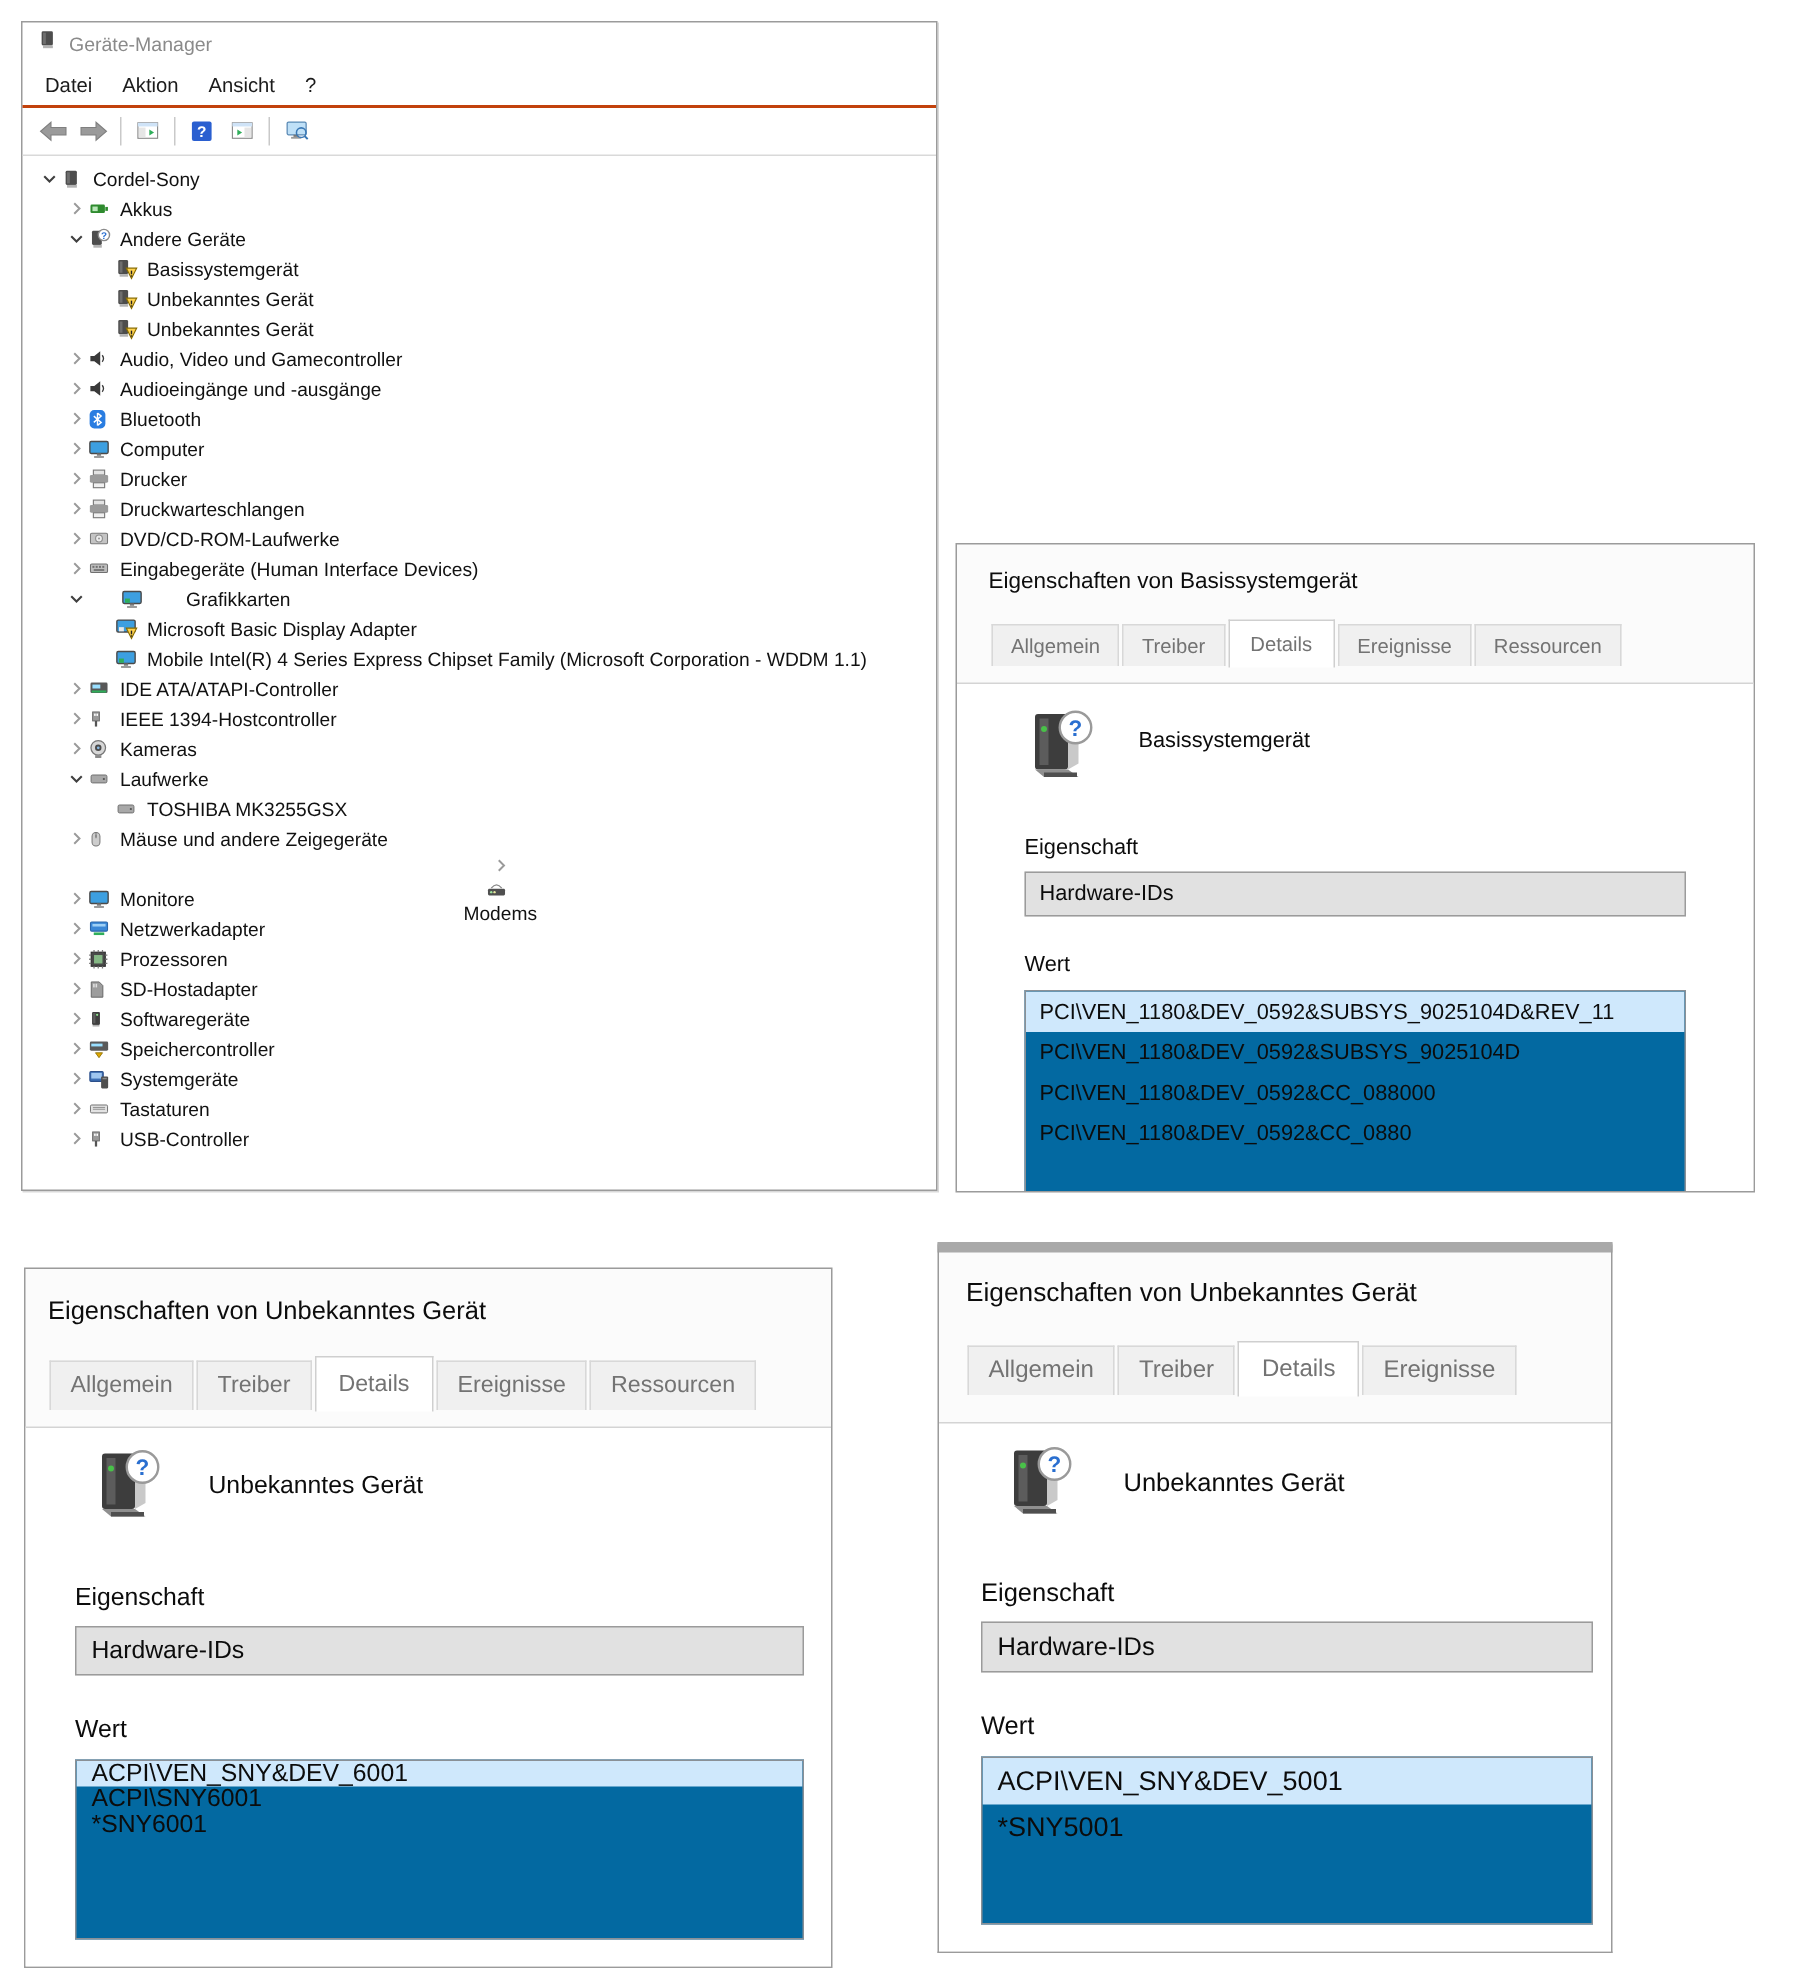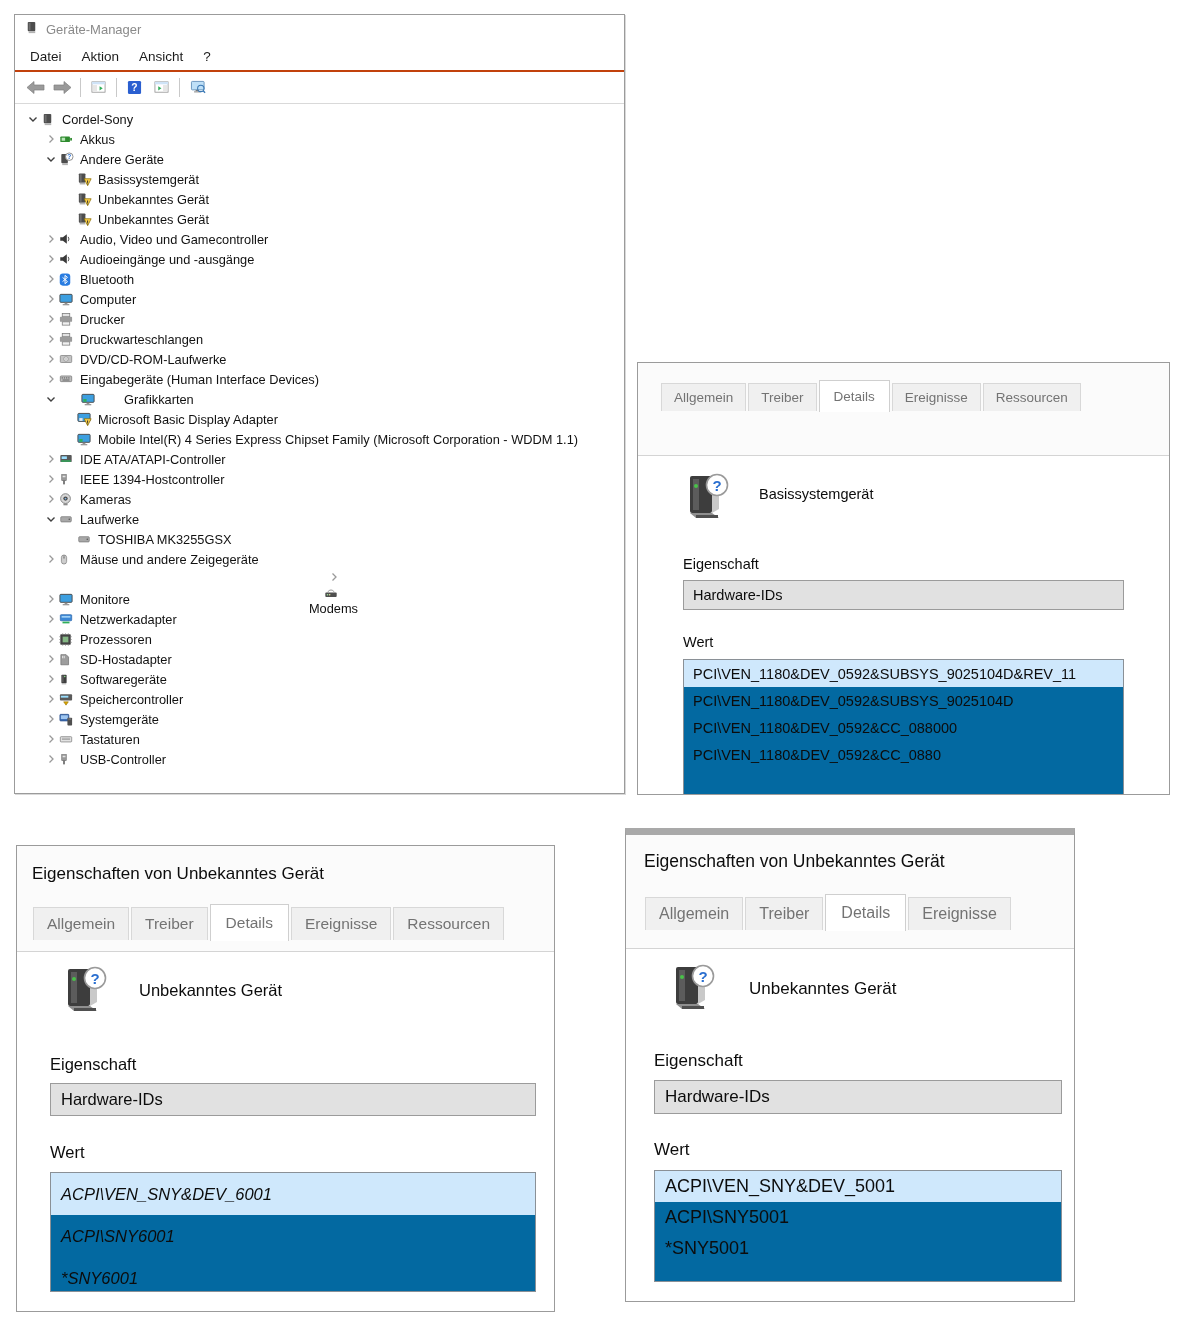--- a/index.html
+++ b/index.html
@@ -62,21 +62,21 @@
   #dlgC .tab{padding:7px 13px;}
   #dlgC .tab.active{padding:9px 15px;margin-bottom:-1px;}
   #dlgC .tabpage{top:105px;}
   #dlgC .devrow{padding:13px 0 0 44px;}
   #dlgC .devname{margin:16px 0 0 28px;font-size:16.5px;}
   #dlgC .fldlabel{font-size:16.5px;margin-left:33px;}
   #dlgC .lbl-e{margin-top:36px;}
   #dlgC .combo{margin:9px 18px 0 33px;height:33px;padding-left:10px;font-size:16.5px;}
   #dlgC .lbl-w{margin-top:27px;}
   #dlgC .listbox{margin:10px 18px 0 33px;height:120px;}
-  #dlgC .val{height:42px;padding-left:10px;font-size:16.5px;font-style:italic;}
+  #dlgC .val{height:17px;padding-left:10px;font-size:16.5px;}
 
   
   #dlgD{left:625px;top:828px;width:450px;height:474px;border-top:7px solid #a9a9a9;}
   #dlgD .dtitle{padding:16px 0 0 18px;font-size:17.5px;}
   #dlgD .tabs{margin:22px 0 0 19px;font-size:16px;}
   #dlgD .tab{padding:7px 13px;}
   #dlgD .tab.active{padding:9px 15px;margin-bottom:-1px;}
   #dlgD .tabpage{top:113px;}
   #dlgD .devrow{padding:14px 0 0 43px;}
   #dlgD .devname{margin:16px 0 0 30px;font-size:17px;}
@@ -637,20 +637,21 @@
             <rect x="8.4" y="3" width="1.4" height="2" fill="#fff"></rect>
             <rect x="7" y="9.5" width="2" height="5" fill="#555"></rect>
           </svg>
         </span>
         <span class="tlabel">USB-Controller</span>
       </div>
     </div>
 </div>
 
 <div class="dlg" id="dlgB">
+  <div class="dtitle">Eigenschaften von Basissystemgerät</div>
   <div class="tabs">
       <span class="tab">Allgemein</span>
       <span class="tab">Treiber</span>
       <span class="tab active">Details</span>
       <span class="tab">Ereignisse</span>
       <span class="tab">Ressourcen</span>
     </div>
   <div class="tabpage">
     <div class="devrow">
       <span><svg width="50" height="50" viewBox="0 0 50 50">
@@ -737,17 +738,16 @@
           </svg></span>
       <span class="devname">Unbekanntes Gerät</span>
     </div>
     <div class="fldlabel lbl-e">Eigenschaft</div>
     <div class="combo">
       <span>Hardware-IDs</span>
     </div>
     <div class="fldlabel lbl-w">Wert</div>
     <div class="listbox">
         <div class="val selected">ACPI\VEN_SNY&amp;DEV_5001</div>
-        <div class="val">ACPI\SNY5001</div>
         <div class="val">*SNY5001</div>
       </div>
   </div>
 </div>
 
 </body></html>

